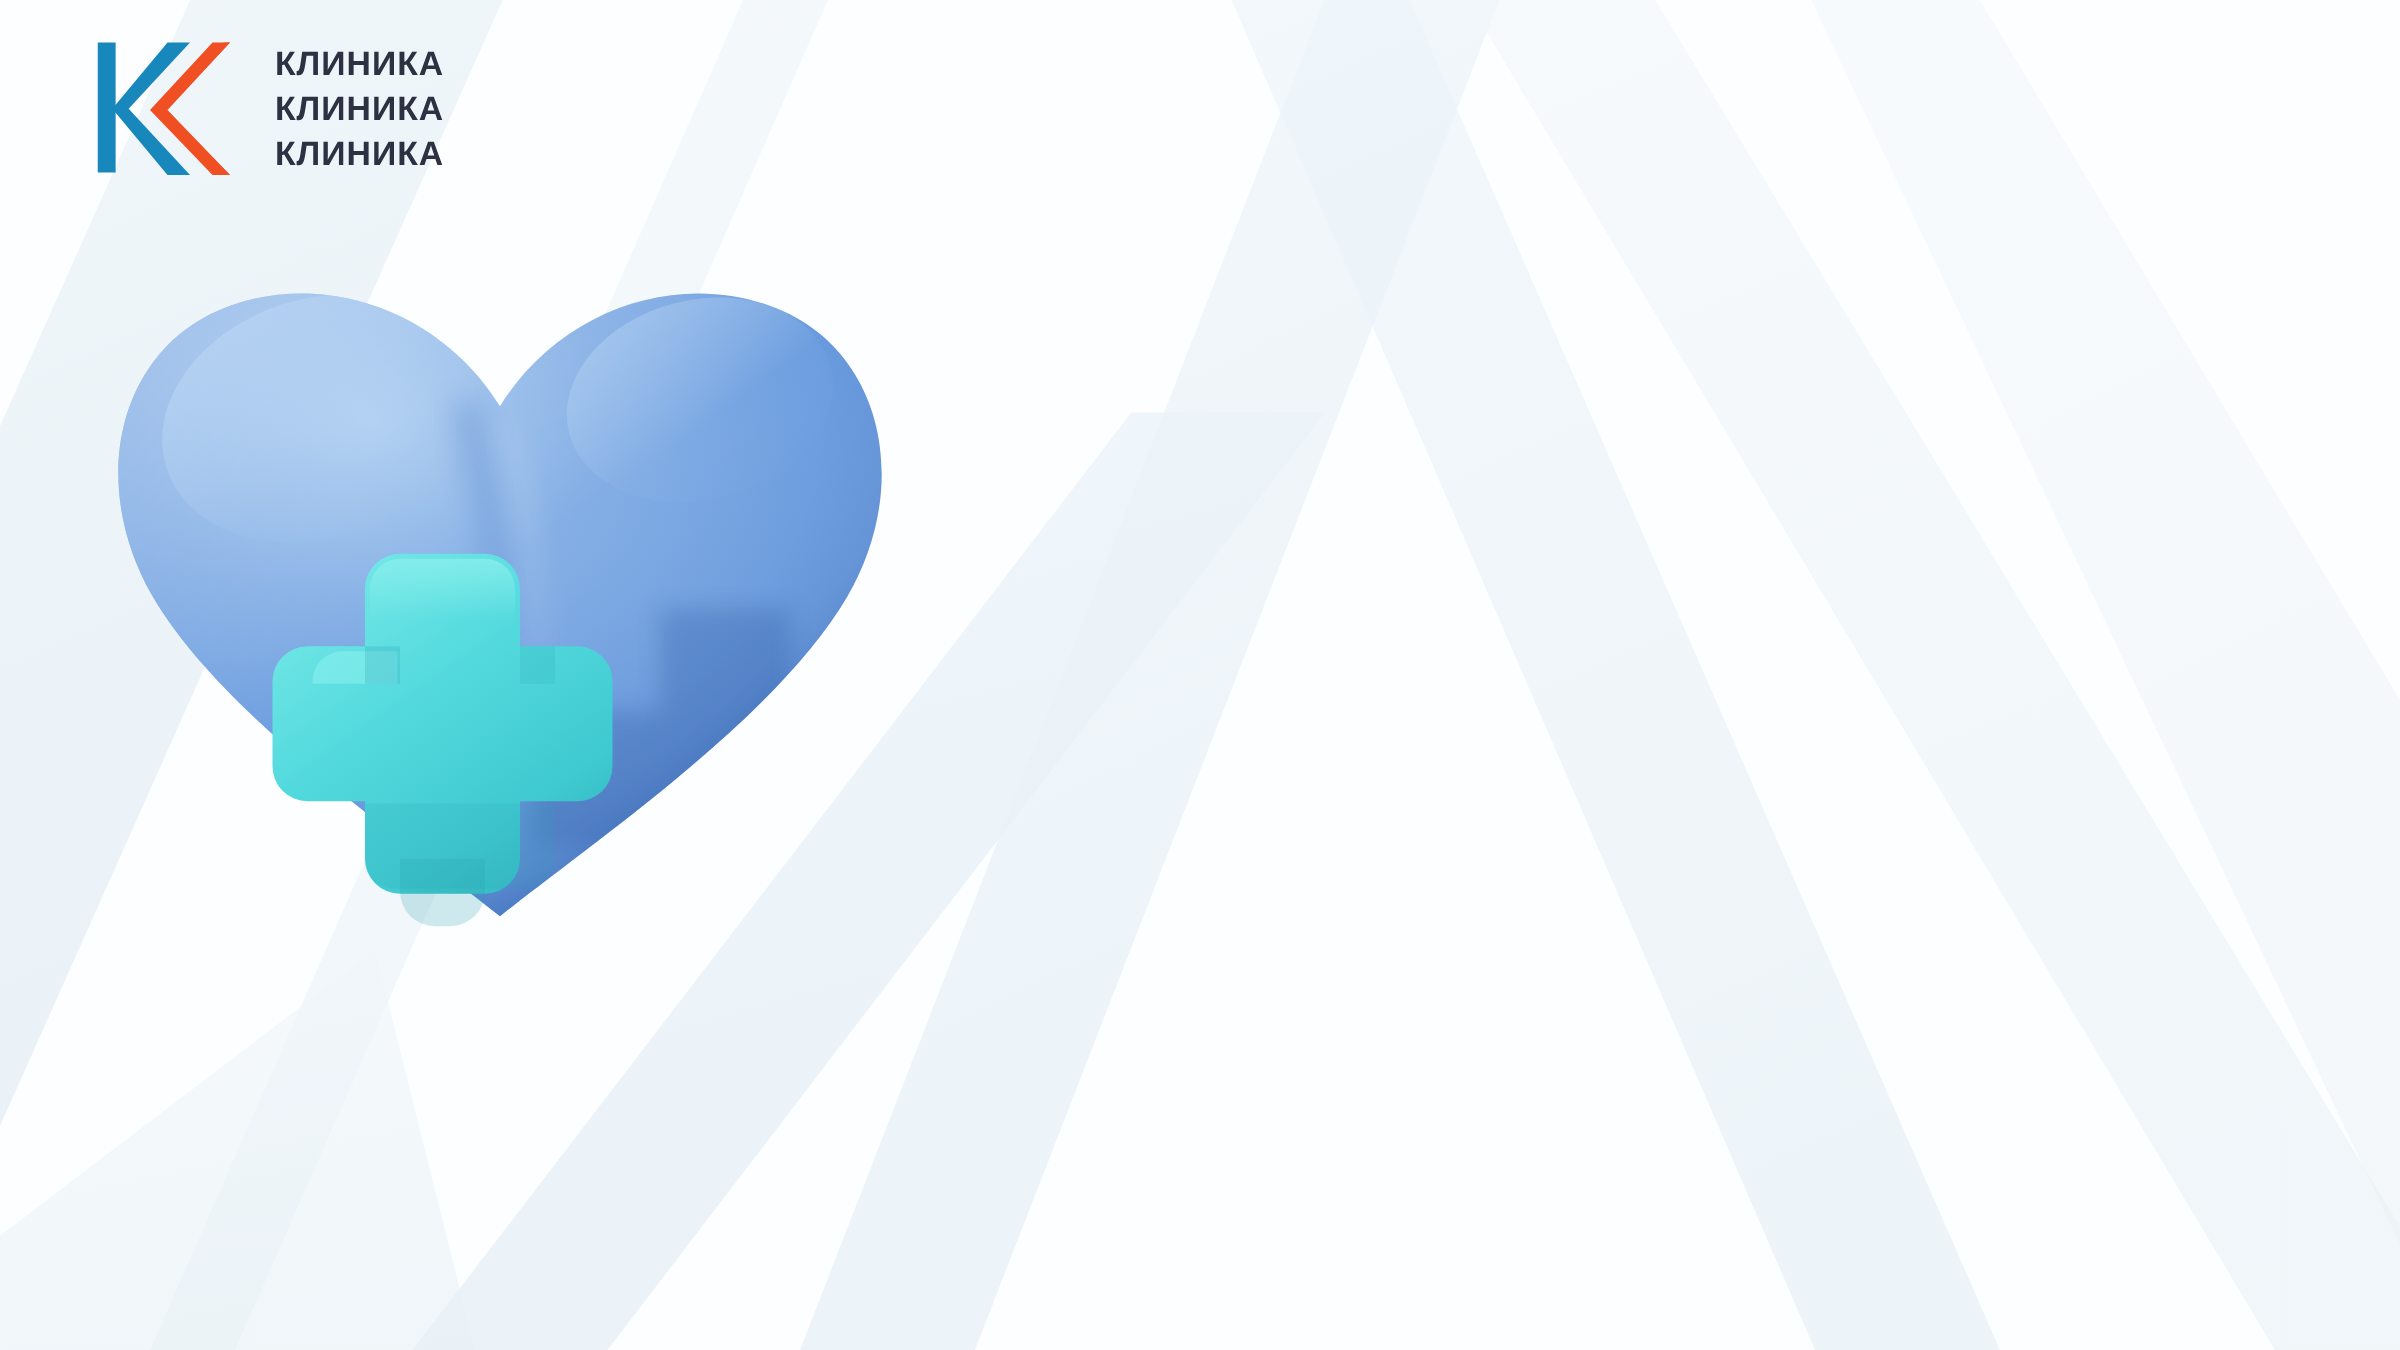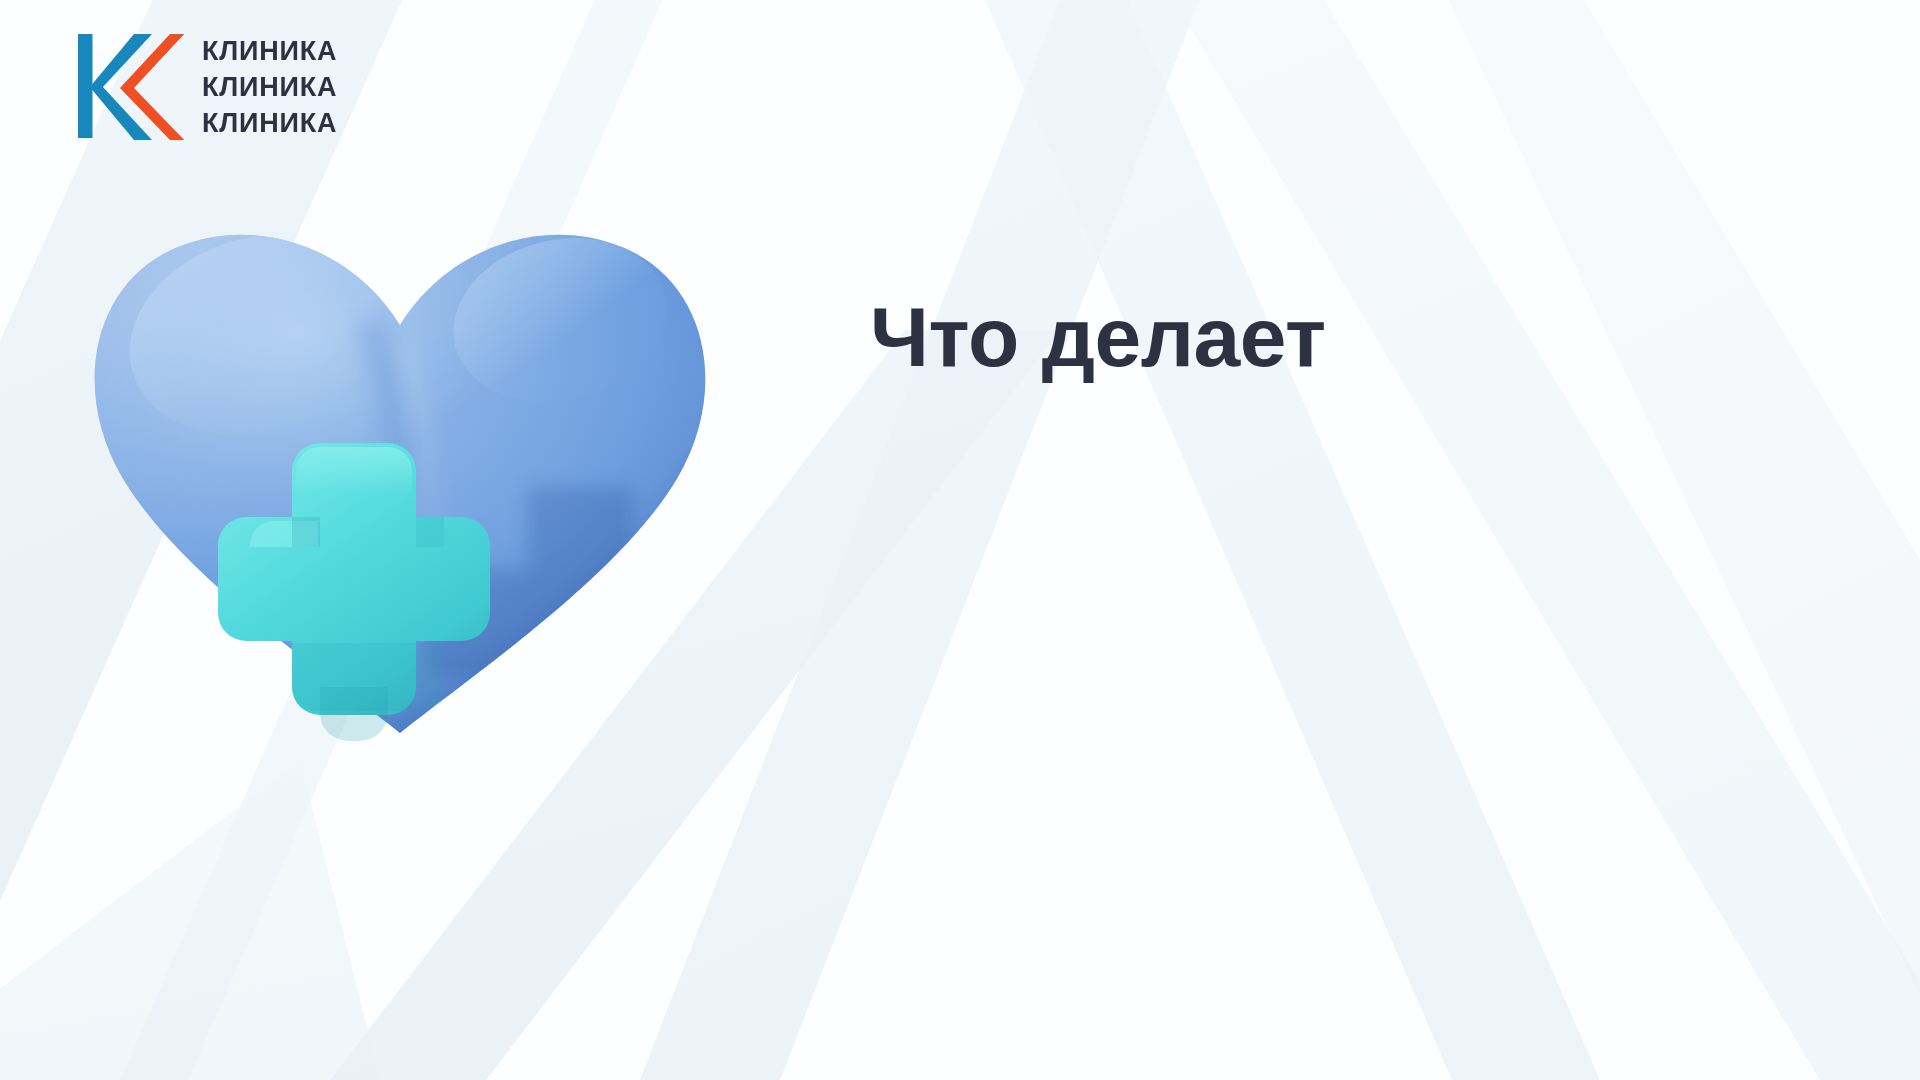--- a/index.html
+++ b/index.html
@@ -46,20 +46,21 @@
     height: 112px;
     flex: 0 0 auto;
     display: block;
   }
   #logo-wordmark {
     display: flex;
     flex-direction: column;
     justify-content: center;
     gap: 2px;
     padding-top: 2px;
+    margin-left: 18px;
   }
   #logo-wordmark .wordline {
     font-family: "Liberation Sans", sans-serif;
     font-weight: 700;
     font-size: 27px;
     line-height: 34px;
     letter-spacing: 0.8px;
     color: #2d3142;
     white-space: nowrap;
   }
@@ -253,16 +254,15 @@
         <path d="M46 74 h28 v30 h-28 z" fill="#2fa9b6" opacity="0.28"></path>
         <path d="M170 74 h28 v30 h-28 z" fill="#2fa9b6" opacity="0.18"></path>
 
         <path d="M46 200 h152 v44 a24 24 0 0 1 -24 24 h-104 a24 24 0 0 1 -24 -24 z" fill="#2ba3b2" opacity="0.16"></path>
         <path d="M74 244 h68 v26 a28 28 0 0 1 -28 28 h-12 a28 28 0 0 1 -28 -28 z" fill="#2b9fae" opacity="0.22"></path>
       </g>
     </svg>
   </div>
 
   <div id="headline">
-    <div class="hl-line">Что делает</div>
   </div>
 
 </div>
 
 </body></html>

